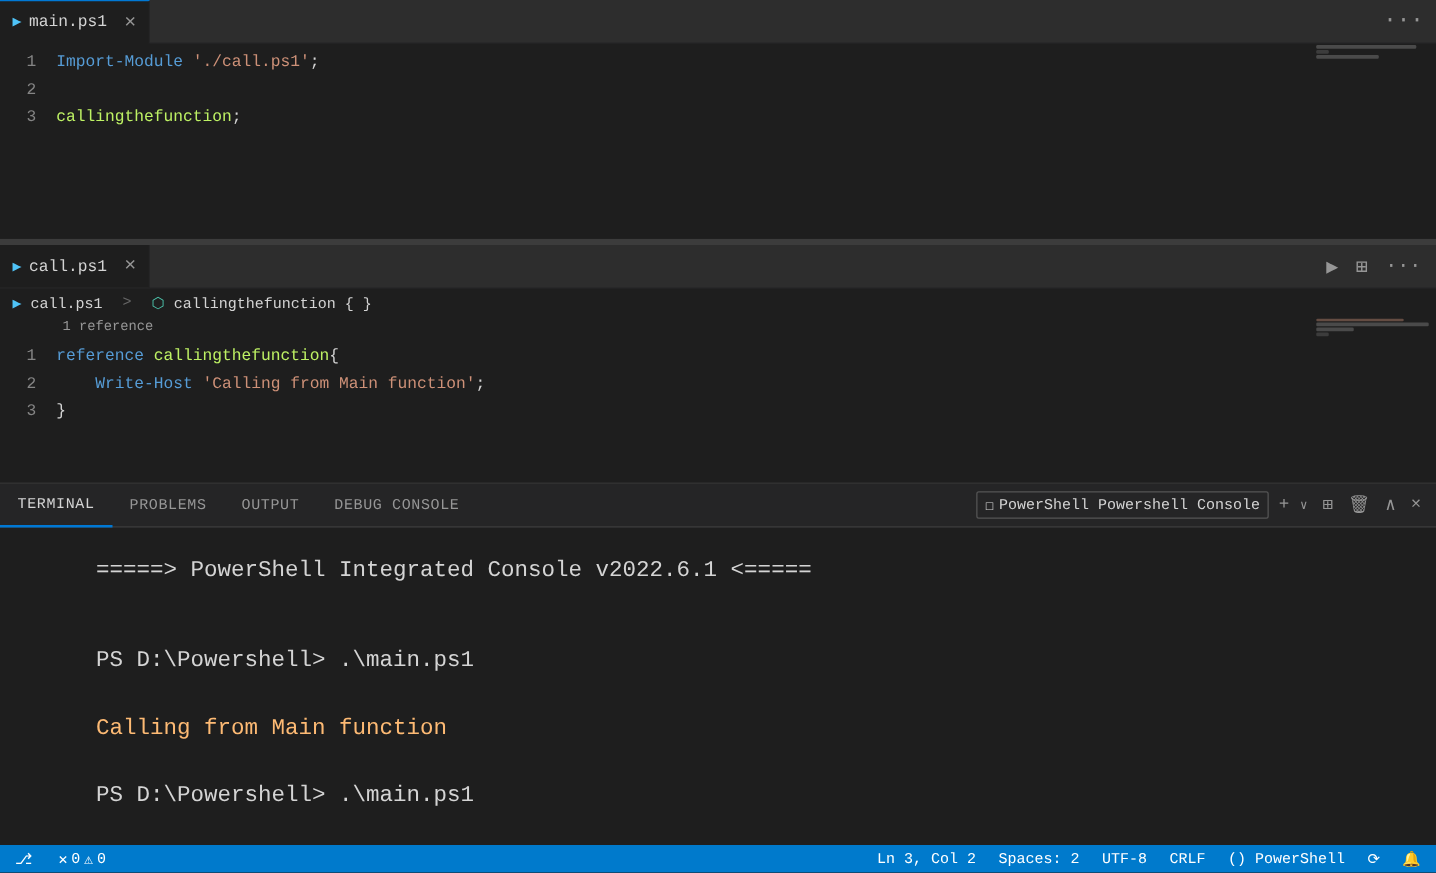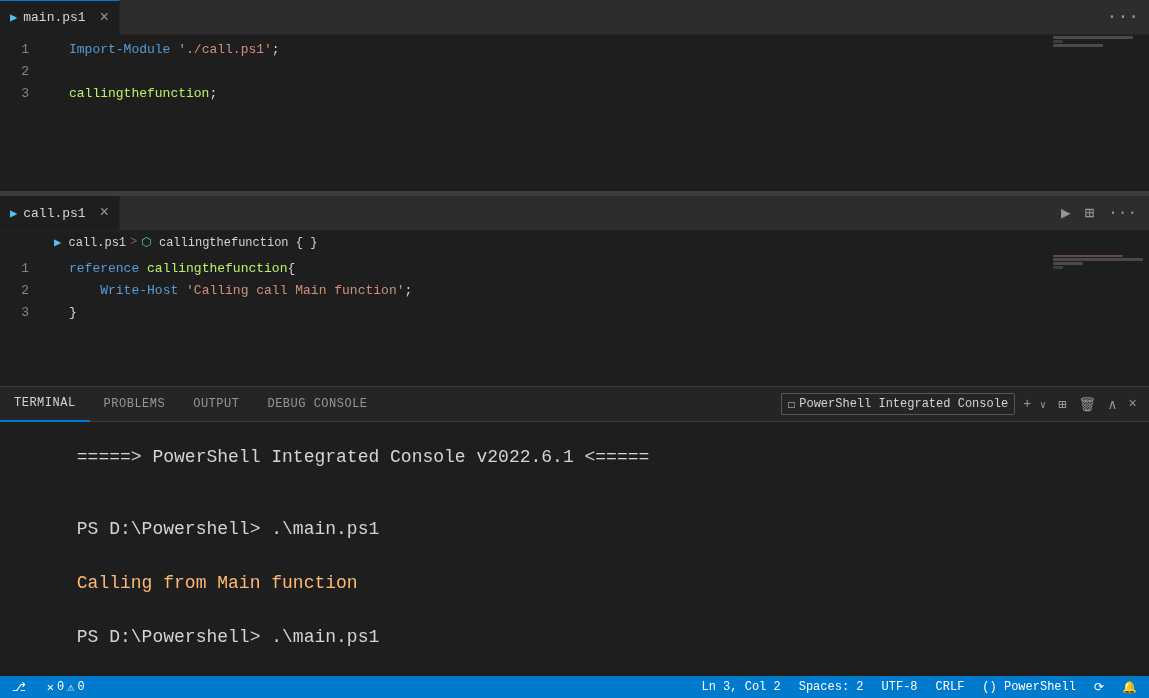--- a/index.html
+++ b/index.html
@@ -132,24 +132,23 @@
       color: #969696;
     }
 
     
     .breadcrumb {
       display: flex;
       align-items: center;
       padding: 4px 10px;
       font-size: 12px;
       color: #969696;
-      gap: 4px;
+      gap: 16px;
       background: #1e1e1e;
       flex-shrink: 0;
-      margin-left: 44px;
     }
 
     .breadcrumb-sep { color: #666; }
 
     .breadcrumb-item { color: #d4d4d4; }
 
     .breadcrumb-func { color: #d4d4d4; }
 
     
     .code-reference {
@@ -178,21 +177,20 @@
       text-align: right;
       padding-right: 16px;
       color: #858585;
       flex-shrink: 0;
       user-select: none;
     }
 
     .line-content {
       flex: 1;
       white-space: pre;
-      margin-left: 24px;
     }
 
     
     .kw-blue { color: #569cd6; }
     .kw-yellow { color: #bef264; }
     .kw-string { color: #ce9178; }
     .kw-plain { color: #d4d4d4; }
 
     
     .split-handle {
@@ -397,29 +395,32 @@
       </span>
       <span class="breadcrumb-sep">&gt;</span>
       <span class="breadcrumb-func">
         <span style="color:#4ec9b0;">⬡</span>
         <span>callingthefunction { }</span>
       </span>
     </div>
 
     <div class="editor-pane">
 
+      <div class="code-reference">
+        <span style="color:#969696;">1 reference</span>
+      </div>
 
       <div class="code-content">
         <div class="code-line">
           <span class="line-number">1</span>
           <span class="line-content"><span class="kw-blue">reference</span> <span class="kw-yellow">callingthefunction</span><span class="kw-plain">{</span></span>
         </div>
         <div class="code-line">
           <span class="line-number">2</span>
-          <span class="line-content"><span class="kw-plain">    </span><span class="kw-blue">Write-Host</span> <span class="kw-string">'Calling call Main function'</span><span class="kw-plain">;</span></span>
+          <span class="line-content"><span class="kw-plain">    </span><span class="kw-blue">Write-Host</span> <span class="kw-string">'Calling from Main function'</span><span class="kw-plain">;</span></span>
         </div>
         <div class="code-line">
           <span class="line-number">3</span>
           <span class="line-content"><span class="kw-plain">}</span></span>
         </div>
       </div>
 
       <div class="lower-minimap">
         <div class="minimap-line" style="width:70%; background:#ce9178; opacity:0.4; height:2px;"></div>
         <div class="minimap-line" style="width:90%; background:#4a4a4a;"></div>
@@ -441,21 +442,21 @@
     </div>
     <div class="terminal-tab">
       <span>OUTPUT</span>
     </div>
     <div class="terminal-tab">
       <span>DEBUG CONSOLE</span>
     </div>
     <div class="terminal-tab-actions">
       <span class="terminal-shell-label">
         <span>☐</span>
-        <span>PowerShell Integrated Console</span>
+        <span>PowerShell Powershell Console</span>
       </span>
       <span class="terminal-btn">
         <span>+</span>
         <span style="font-size:10px; color:#969696;">∨</span>
       </span>
       <span class="terminal-btn">⊞</span>
       <span class="terminal-btn">🗑</span>
       <span class="terminal-btn">∧</span>
       <span class="terminal-btn">×</span>
     </div>

